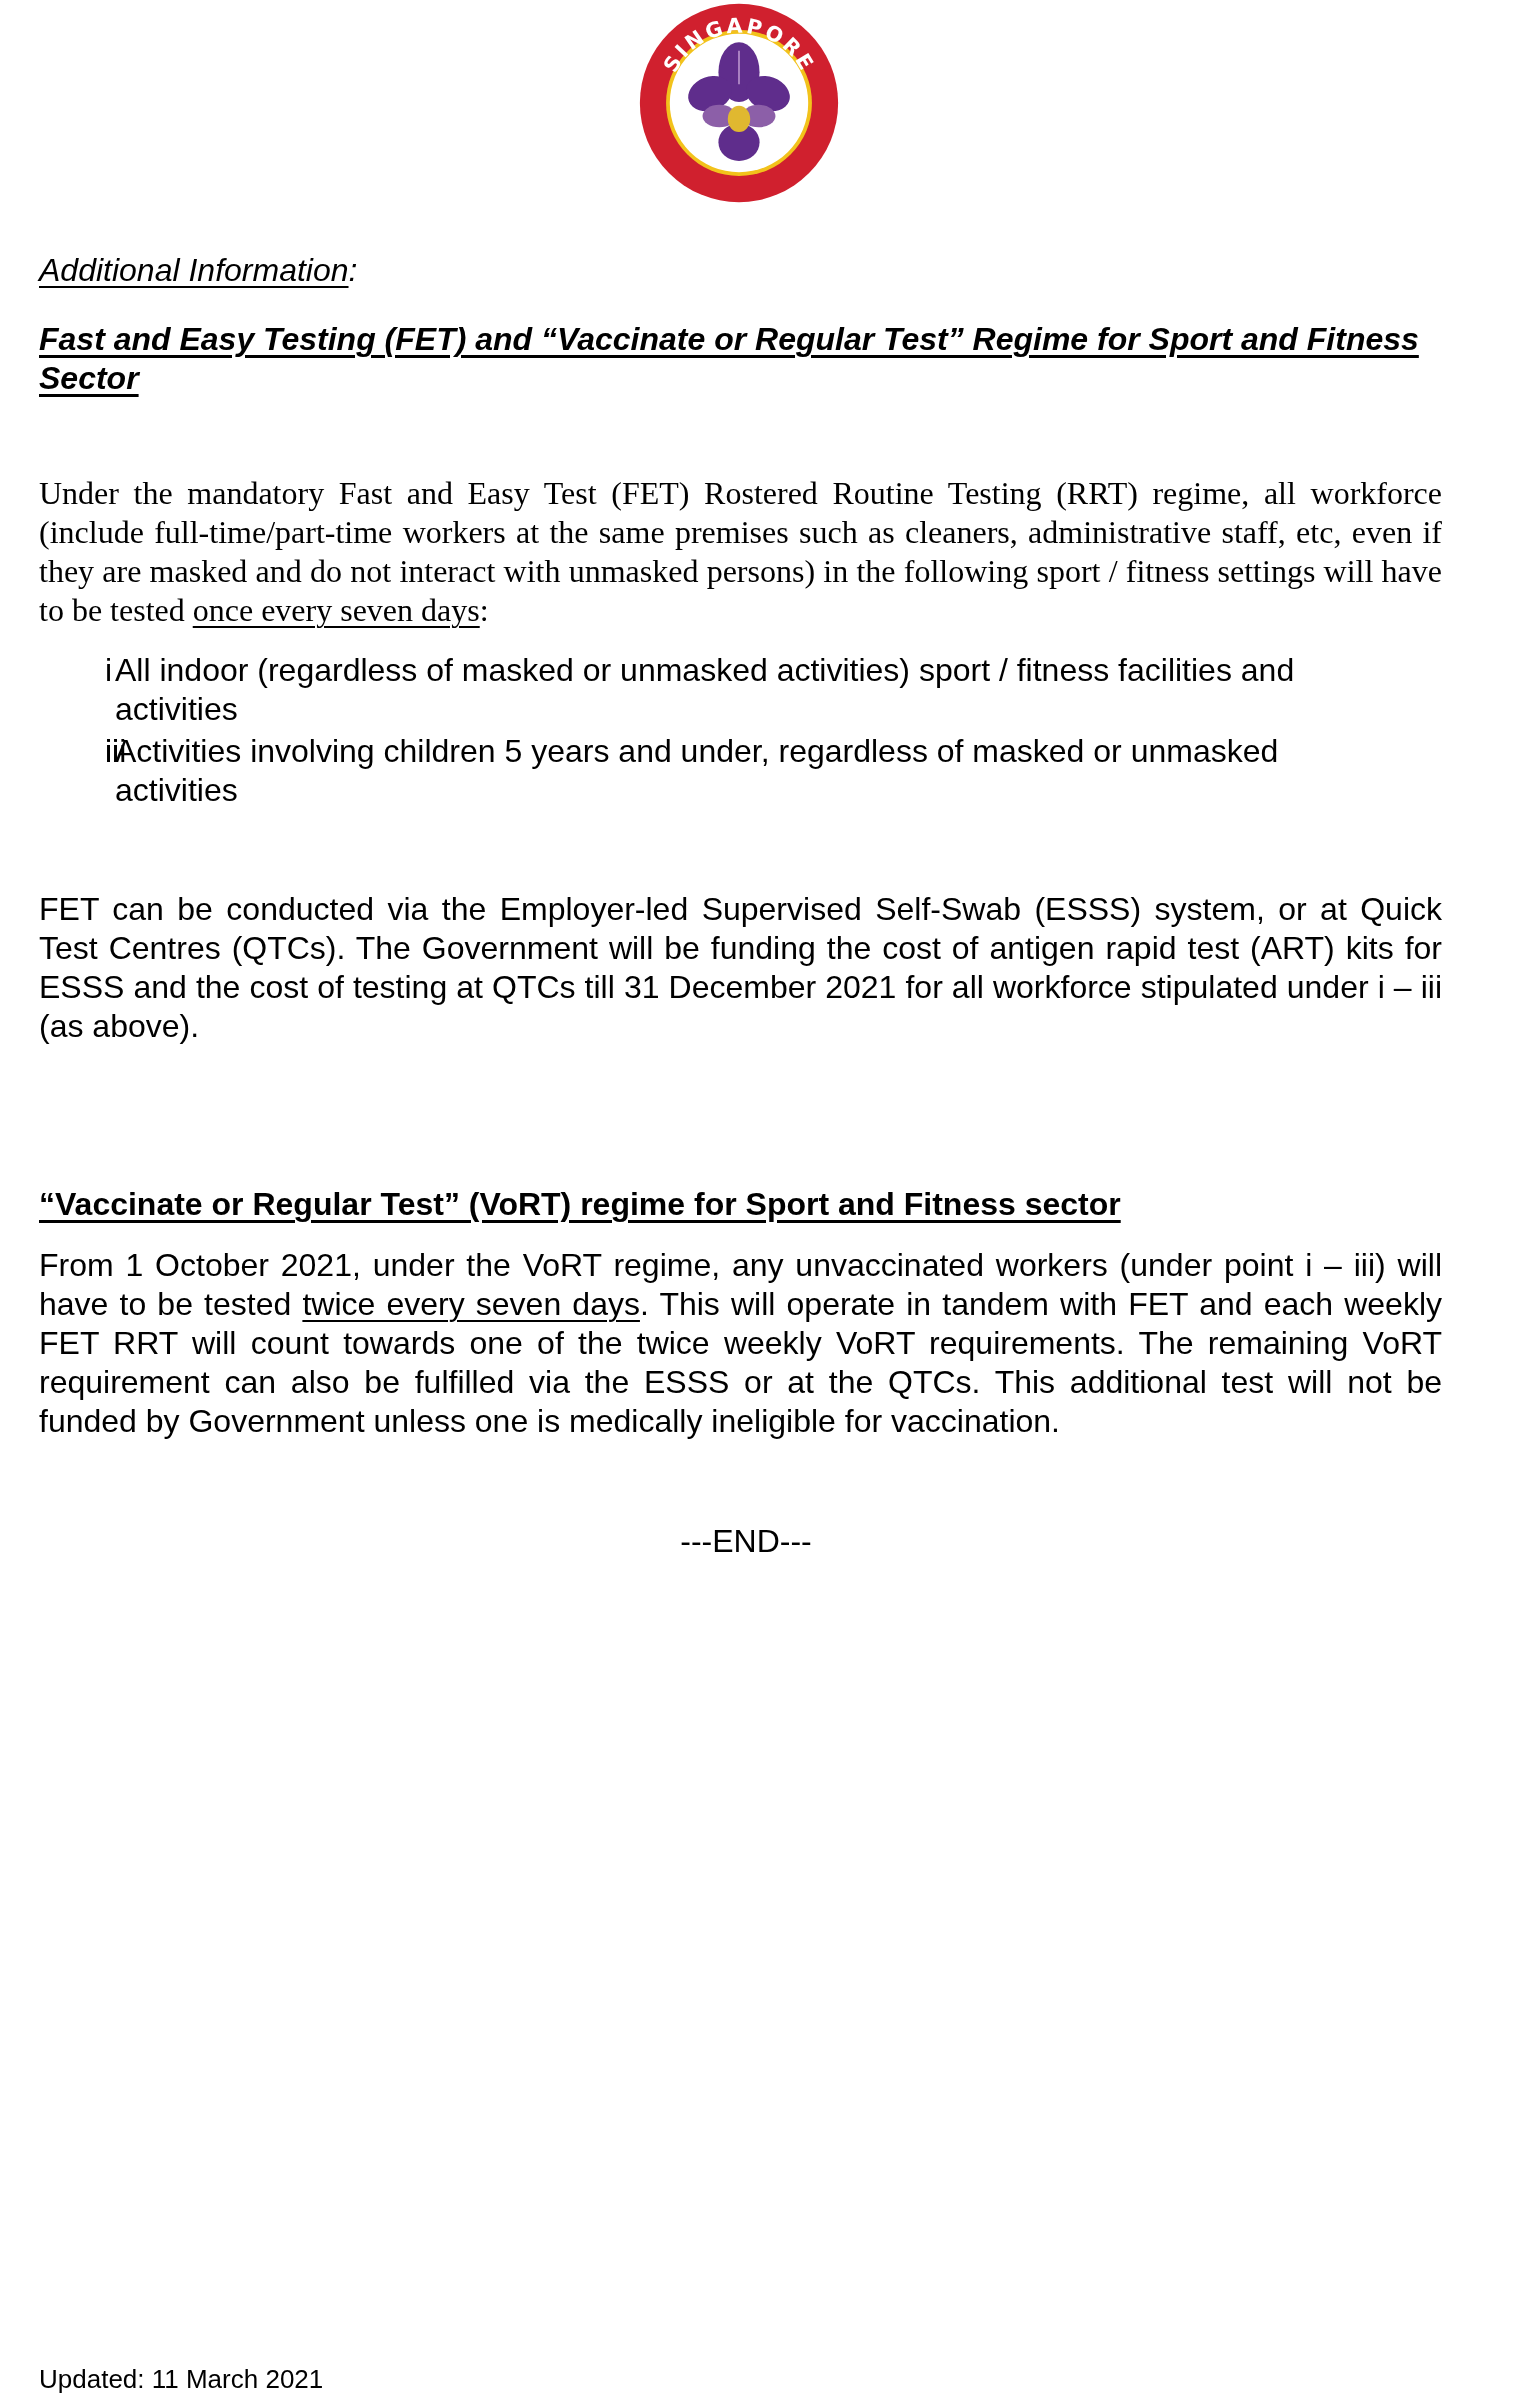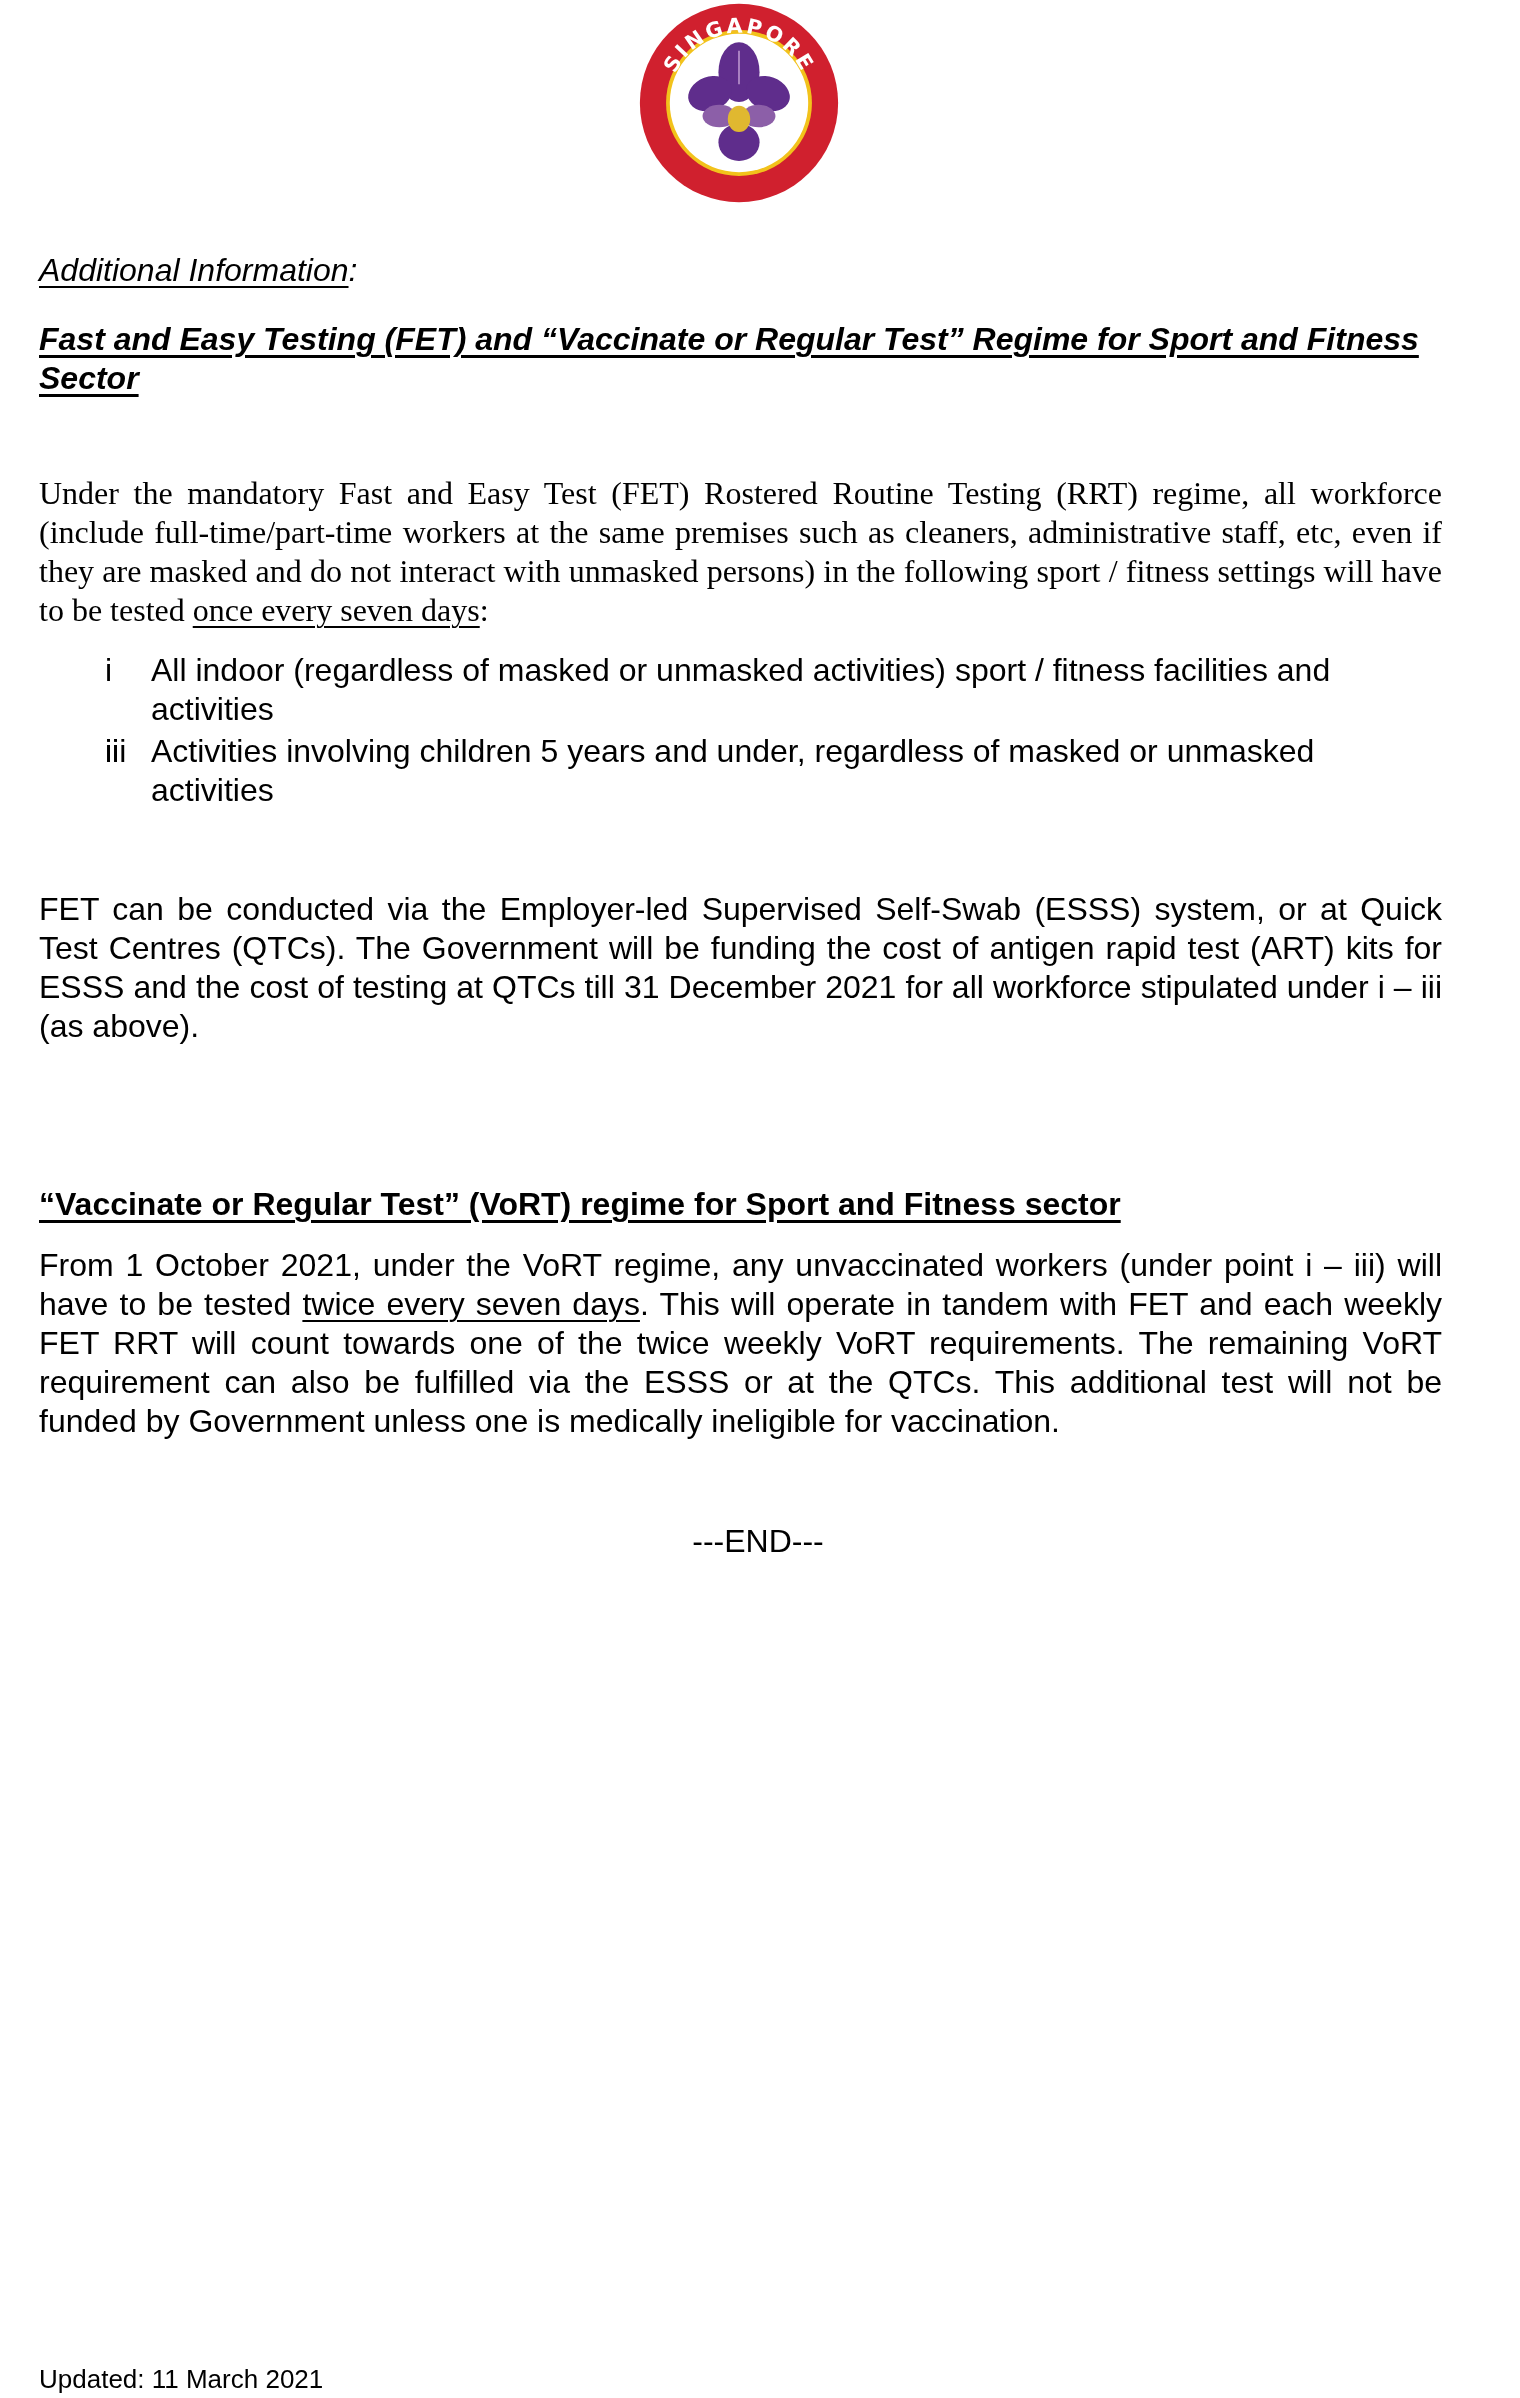--- a/index.html
+++ b/index.html
@@ -8,21 +8,21 @@
   .abs { position:absolute; }
   .logo { left:635px; top:1.9px; width:208px; height:202px; }
   .txt { font-size:32px; line-height:39px; }
   .block { left:39px; width:1403px; }
   .just { text-align:justify; }
   .u { text-decoration:underline; text-underline-offset:4.7px; text-decoration-thickness:2.8px;text-align:center; }
   .b { font-weight:bold; }
   .i { font-style:italic; }
   .list-row { position:relative; }
   .list-num { position:absolute; left:66px; }
-  .list-text { margin-left:112px; width:1237px; }
+  .list-text { margin-left:76px; width:1237px; }
 </style>
 </head>
 <body>
 
 <div class="abs logo">
   <svg width="208" height="202" viewBox="0 0 222 216">
     <defs>
       <path id="arcTop" d="M 36 108 A 75 75 0 0 1 186 108"></path>
       <path id="arcBot" d="M 40 120 A 72 72 0 0 0 182 120"></path>
     </defs>
@@ -79,20 +79,20 @@
 </div>
 
 <div class="abs block txt b" style="top:1185px;">
   <span class="u">“Vaccinate or Regular Test” (VoRT) regime for Sport and Fitness sector</span>
 </div>
 
 <div class="abs block txt just" style="top:1246px;">
   <span>From 1 October 2021, under the VoRT regime, any unvaccinated workers (under point i – iii) will have to be tested </span><span class="u" style="text-decoration-thickness:1.9px;">twice every seven days</span><span>. This will operate in tandem with FET and each weekly FET RRT will count towards one of the twice weekly VoRT requirements. The remaining VoRT requirement can also be fulfilled via the ESSS or at the QTCs. This additional test will not be funded by Government unless one is medically ineligible for vaccination.</span>
 </div>
 
-<div class="abs txt" style="top:1522px; left:0; width:1492px; text-align:center; padding-left:12px;">
+<div class="abs txt" style="top:1522px; left:0; width:1492px; text-align:center; padding-left:0;">
   <span>---END---</span>
 </div>
 
 <div class="abs" style="top:2363px; left:39px; font-size:26px; line-height:32px;">
   <span>Updated: 11 March 2021</span>
 </div>
 
 
 </body></html>

